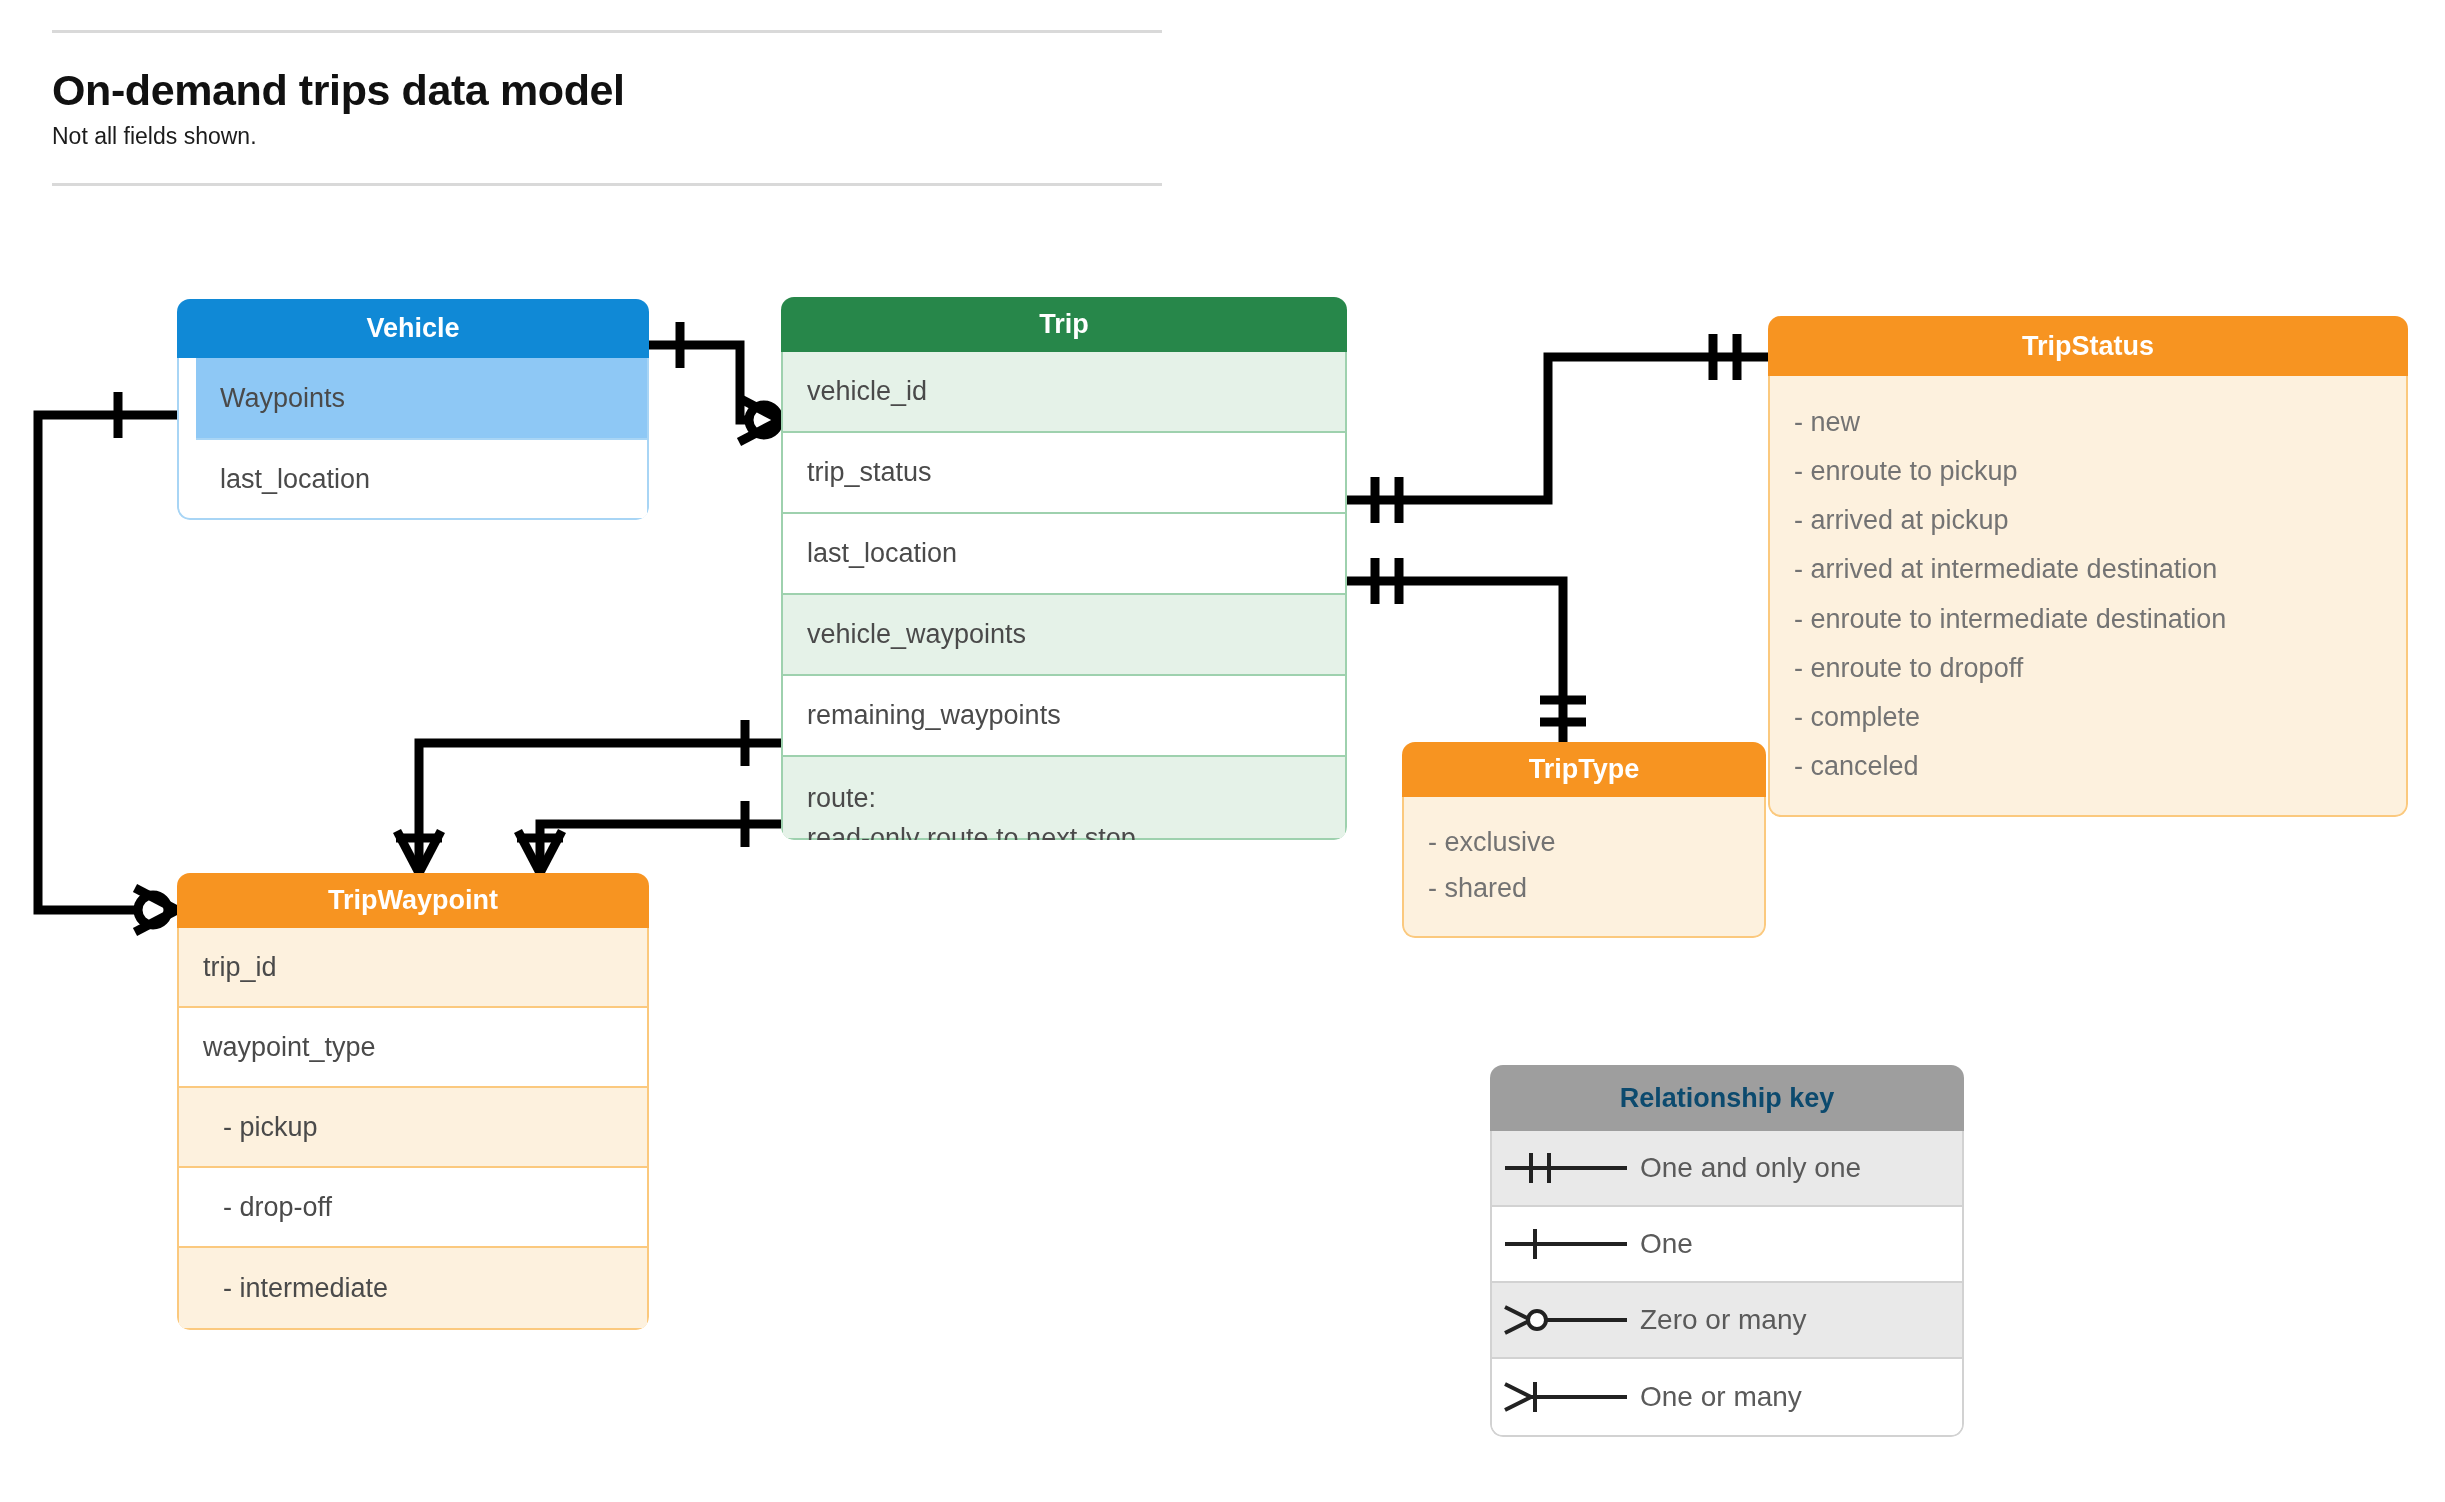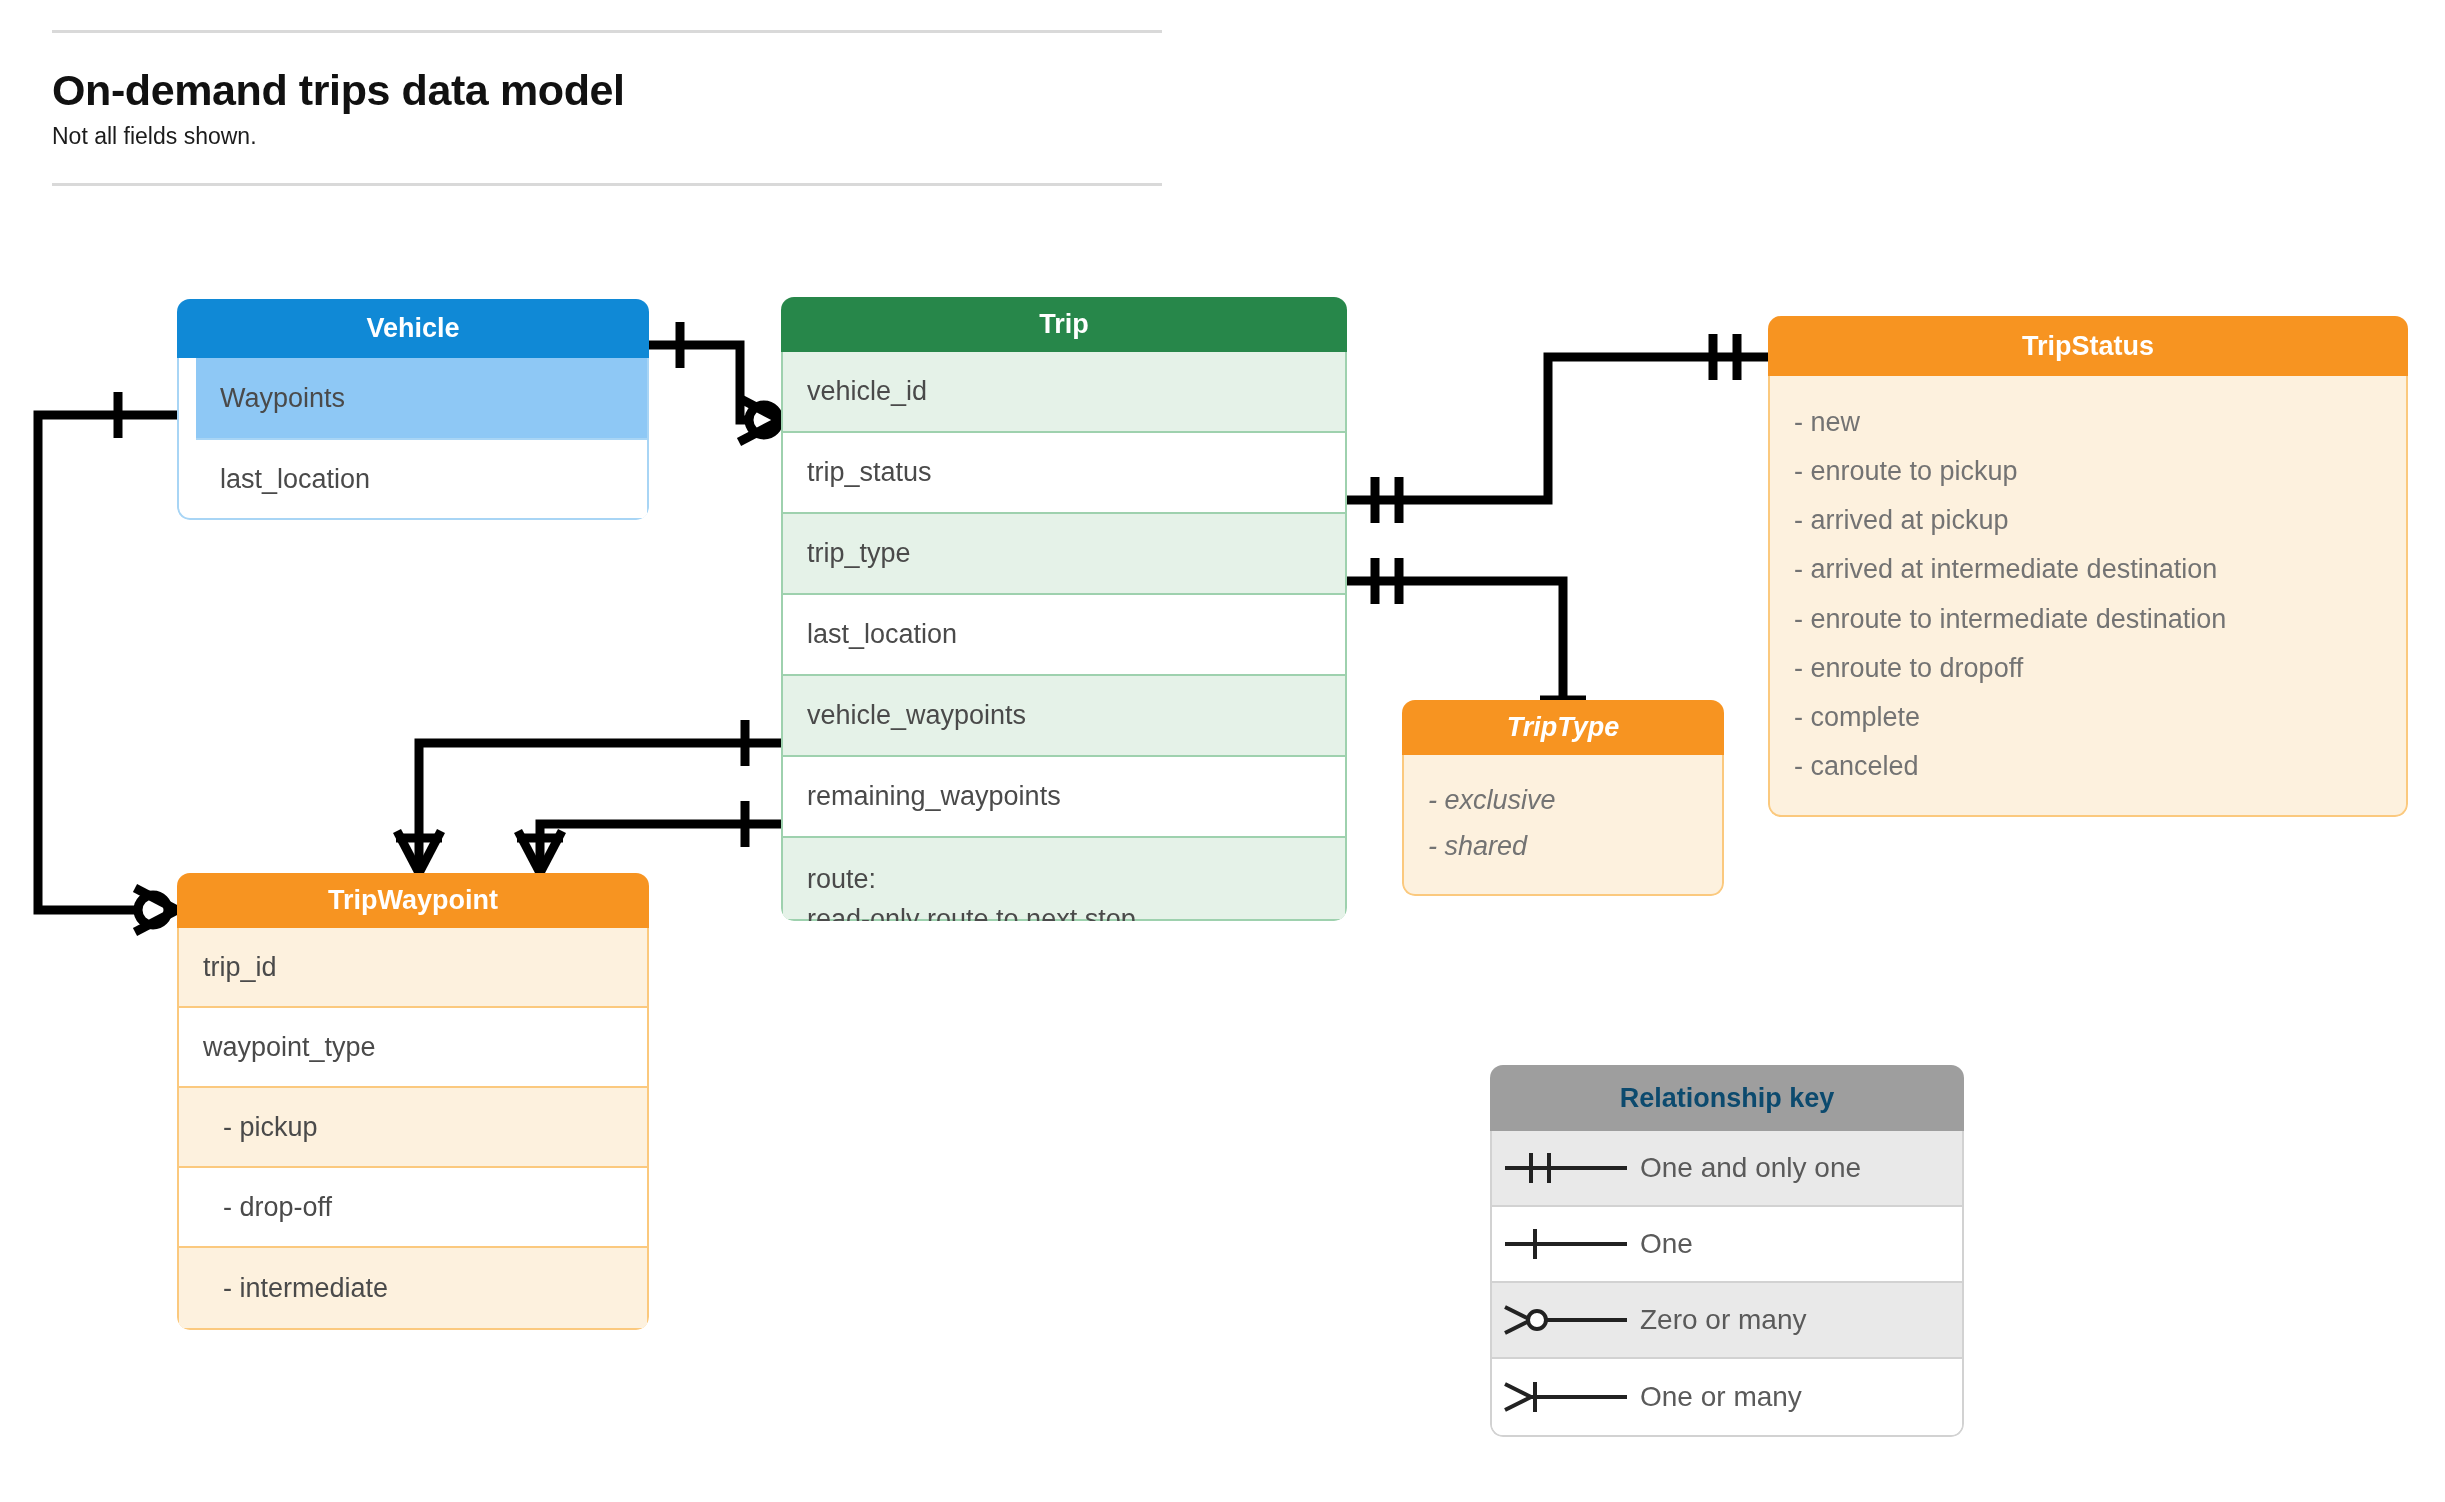--- a/index.html
+++ b/index.html
@@ -113,21 +113,21 @@
   #entity-tripwaypoint .entity-head { background: #f79421; height: 55px; }
   #entity-tripwaypoint .entity-body { border: 2px solid #fbc97e; border-top: none;
     border-bottom-left-radius: 13px; border-bottom-right-radius: 13px; }
   #entity-tripwaypoint .row { height: 80px; border-bottom: 2px solid #fbc97e; }
   #entity-tripwaypoint .row.alt { background: #fdf1de; }
   #entity-tripwaypoint .row.plain { background: #ffffff; }
   #entity-tripwaypoint .row.last { border-bottom: none; }
   #entity-tripwaypoint .row.indent { padding-left: 44px; }
 
   
-  #entity-triptype { left: 1402px; top: 700px; width: 322px; font-style: italic; }
+  #entity-triptype { left: 1402px; top: 742px; width: 364px; }
   #entity-triptype .entity-head { background: #f79421; height: 55px; }
   #entity-triptype .entity-body { background: #fdf1de; border: 2px solid #fbc97e;
     border-top: none; border-bottom-left-radius: 13px; border-bottom-right-radius: 13px; }
 
   
   #entity-tripstatus { left: 1768px; top: 316px; width: 640px; }
   #entity-tripstatus .entity-head { background: #f79421; height: 60px; }
   #entity-tripstatus .entity-body { background: #fdf1de; border: 2px solid #fbc97e;
     border-top: none; border-bottom-left-radius: 13px; border-bottom-right-radius: 13px; }
   #entity-tripstatus .enumlist { line-height: 1.82; }
@@ -279,21 +279,20 @@
     <div class="row alt">Waypoints</div>
     <div class="row plain">last_location</div>
   </div>
 </div>
 
 <div class="entity" id="entity-trip">
   <div class="entity-head">Trip</div>
   <div class="entity-body">
     <div class="row alt">vehicle_id</div>
     <div class="row plain">trip_status</div>
-    <div class="row alt">trip_type</div>
     <div class="row plain">last_location</div>
     <div class="row alt">vehicle_waypoints</div>
     <div class="row plain">remaining_waypoints</div>
     <div class="row alt multi last">
       <div>route:</div>
       <div>read-only route to next stop</div>
     </div>
   </div>
 </div>
 

